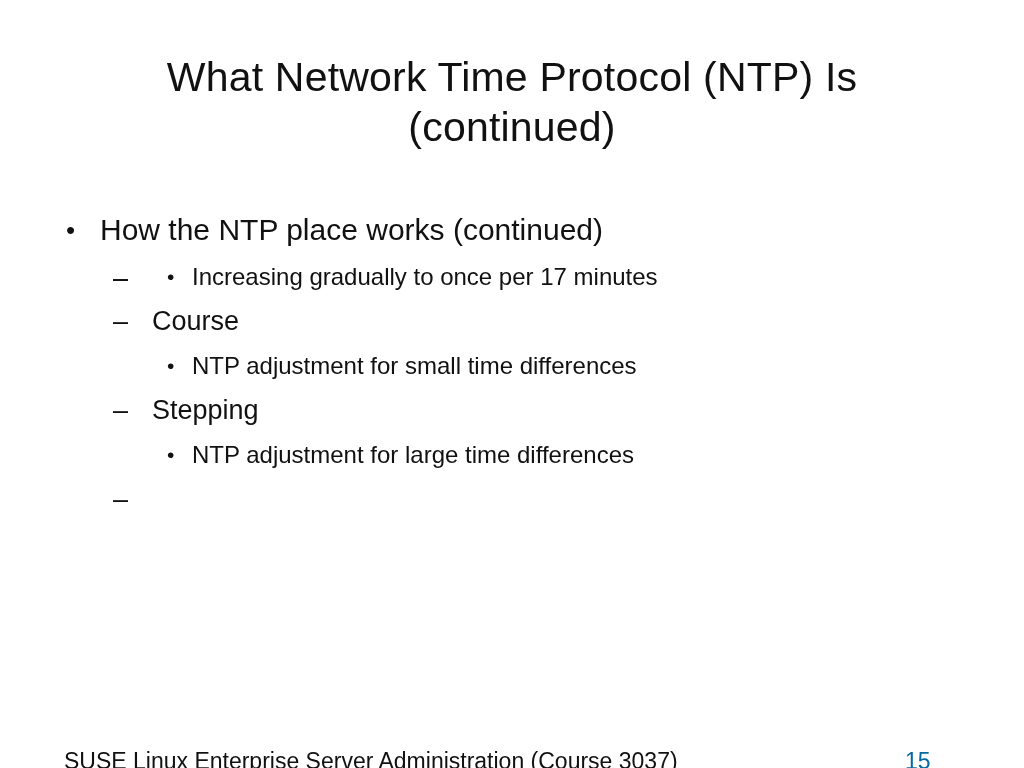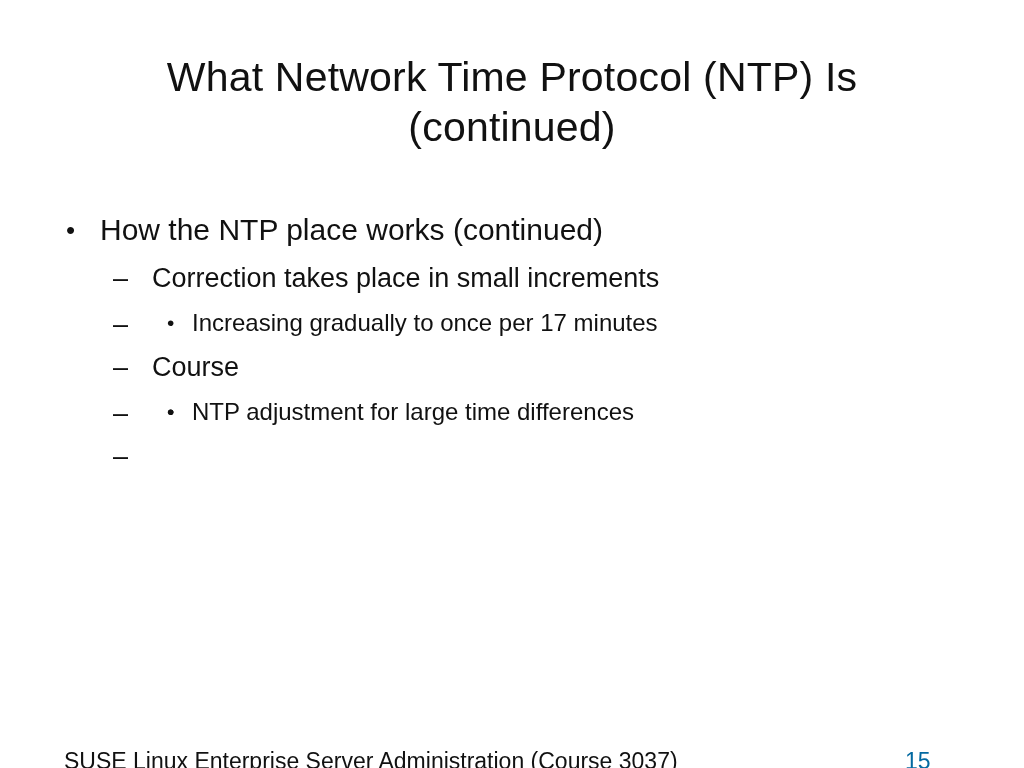--- a/index.html
+++ b/index.html
@@ -119,43 +119,44 @@
 
   <div class="body-content">
 
     <div class="lvl1">
       <span class="marker">•</span>
       <span>How the NTP place works (continued)</span>
     </div>
 
     <div class="lvl2">
       <span class="marker">–</span>
-      <span>Correction takes place in small increments</span>
     </div>
 
     <div class="lvl2">
       <span class="marker">–</span>
     </div>
 
     <div class="lvl3">
       <span class="marker">•</span>
       <span>Increasing gradually to once per 17 minutes</span>
     </div>
 
     <div class="lvl2">
       <span class="marker">–</span>
       <span>Course</span>
     </div>
 
     <div class="lvl3">
       <span class="marker">•</span>
+      <span>NTP adjustment for small time differences</span>
     </div>
 
     <div class="lvl2">
       <span class="marker">–</span>
+      <span>Stepping</span>
     </div>
 
     <div class="lvl3">
       <span class="marker">•</span>
       <span>NTP adjustment for large time differences</span>
     </div>
 
     <div class="lvl2">
       <span class="marker">–</span>
     </div>

